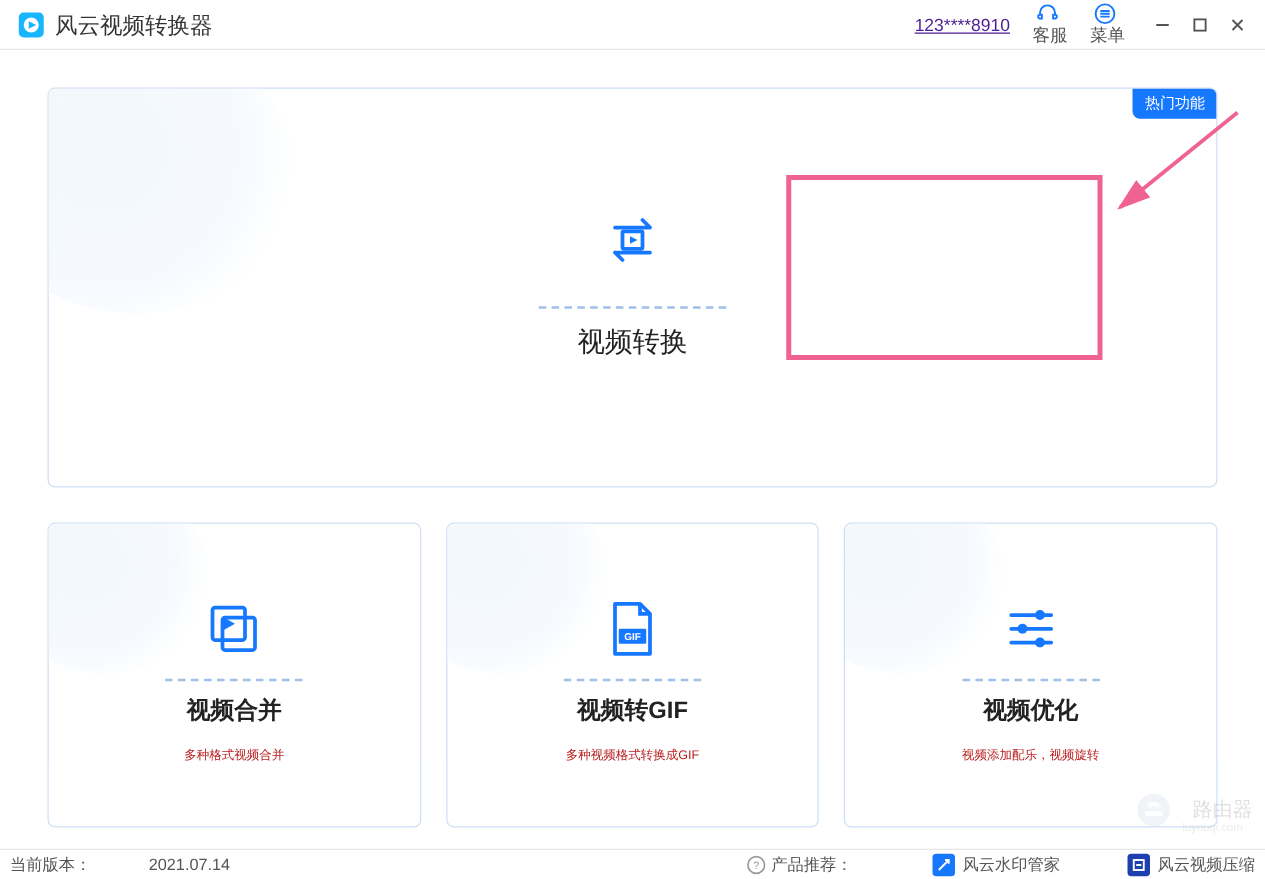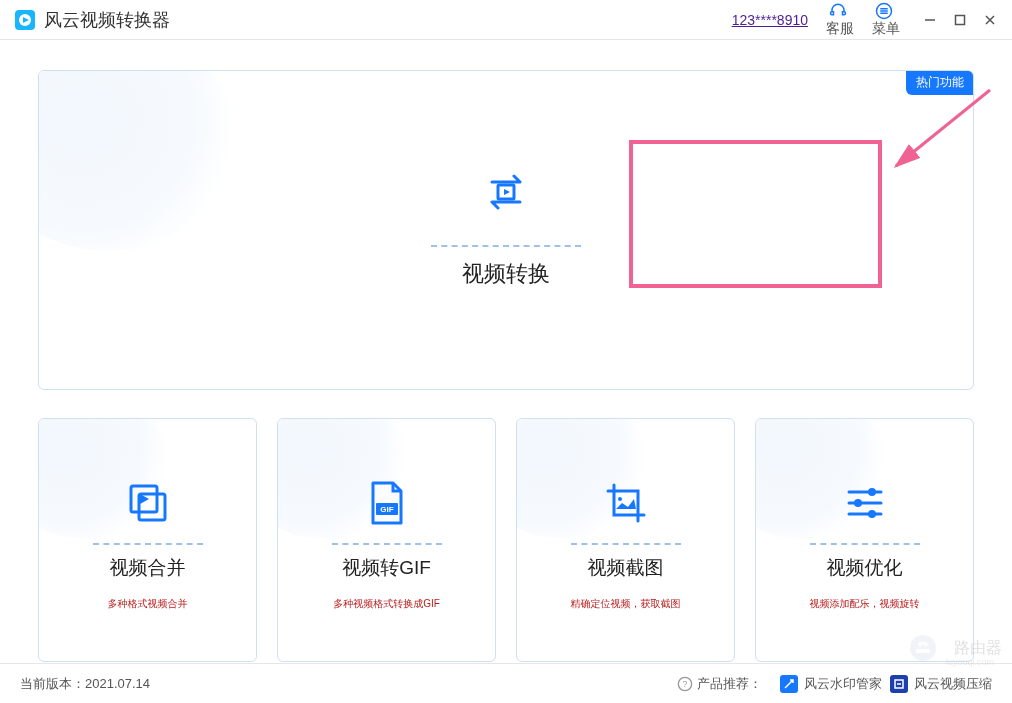--- a/index.html
+++ b/index.html
@@ -26,25 +26,25 @@
   .card-lg .dash { position: relative; z-index: 1; width: 150px; border-top: 2px dashed #9fc0e8; margin: 18px 0 12px 0; }
   .card-lg .card-title { position: relative; z-index: 1; font-size: 22px; font-weight: 500; color: #222; margin-bottom: 14px; }
   .card-lg .card-desc { position: relative; z-index: 1; font-size: 13px; color: #777; }
   .hot-badge { position: absolute; top: -1px; right: -1px; background: #1677ff; color: #fff; font-size: 12px; padding: 4px 10px; border-bottom-left-radius: 6px; border-top-right-radius: 6px; z-index: 2; }
 
   .row2 { display: flex; gap: 20px; }
   .card-sm { position: relative; flex: 1; height: 244px; border: 1.5px solid #cfe0f5; border-radius: 6px; display: flex; flex-direction: column; align-items: center; justify-content: center; background: #fff; overflow: hidden; }
   .card-sm .bg-blob { position: absolute; width: 170px; height: 150px; border-radius: 50%; background: radial-gradient(circle at 40% 40%, #f2f7fd 0%, #f6fafe 55%, #ffffff 75%); left: -40px; top: -30px; z-index: 0; }
   .card-sm .icon-wrap { position: relative; z-index: 1; height: 60px; display: flex; align-items: flex-end; justify-content: center; }
   .card-sm .dash { position: relative; z-index: 1; width: 110px; border-top: 2px dashed #9fc0e8; margin: 14px 0 10px 0; }
-  .card-sm .card-title { position: relative; z-index: 1; font-size: 19px; font-weight: 400; color: #222; margin-bottom: 16px; }
+  .card-sm .card-title { position: relative; z-index: 1; font-size: 19px; font-weight: 700; color: #222; margin-bottom: 16px; }
   .card-sm .card-desc { position: relative; z-index: 1; font-size: 10px; color: #b91c1c; }
 
   
-  .footer { position: absolute; left: 0; right: 0; bottom: 0; height: 40px; border-top: 1px solid #e6e6e6; display: flex; align-items: center; padding: 0 20px; font-size: 13px; color: #555; }
+  .footer { position: absolute; left: 0; right: 0; bottom: 0; height: 24px; border-top: 1px solid #e6e6e6; display: flex; align-items: center; padding: 0 8px; font-size: 13px; color: #555; gap: 46px; }
   .footer .spacer { flex: 1; }
   .footer .rec-label { display: flex; align-items: center; gap: 4px; margin-right: 10px; }
   .footer .rec-item { display: flex; align-items: flex-start; gap: 6px; margin-left: 8px; }
   .footer .rec-icon { width: 18px; height: 18px; display: flex; align-items: center; justify-content: center; border-radius: 3px; }
   .rec-a { background: #1677ff; }
   .rec-b { background: #1e40af; }
 
   
   .highlight-box { position: absolute; border: 4px solid #f06292; pointer-events: none; z-index: 10; }
   .arrow-svg { position: absolute; z-index: 11; pointer-events: none; }
@@ -143,33 +143,20 @@
             <path d="M30 6 V14 H38" fill="none" stroke="#1677ff" stroke-width="3"></path>
             <rect x="13" y="26" width="22" height="12" rx="1" fill="#1677ff"></rect>
             <text x="24" y="35" text-anchor="middle" font-size="8" font-weight="bold" fill="#fff" font-family="sans-serif">GIF</text>
           </svg>
       </div>
       <div class="dash"></div>
       <div class="card-title">视频转GIF</div>
       <div class="card-desc">多种视频格式转换成GIF</div>
     </div>
 
-    <div class="card-sm">
-      <div class="bg-blob"></div>
-      <div class="icon-wrap">
-        <svg width="52" height="52" viewBox="0 0 52 52">
-            <path d="M14 8 V38 H44 M8 14 H38 V44" fill="none" stroke="#1677ff" stroke-width="3" stroke-linecap="round"></path>
-            <circle cx="20" cy="22" r="2" fill="#1677ff"></circle>
-            <path d="M16 32 L22 26 L28 30 L34 22 L36 32 Z" fill="#1677ff"></path>
-          </svg>
-      </div>
-      <div class="dash"></div>
-      <div class="card-title">视频截图</div>
-      <div class="card-desc">精确定位视频，获取截图</div>
-    </div>
 
     <div class="card-sm">
       <div class="bg-blob"></div>
       <div class="icon-wrap">
         <svg width="52" height="52" viewBox="0 0 52 52">
             <path d="M10 15 H42 M10 26 H42 M10 37 H42" stroke="#1677ff" stroke-width="3" stroke-linecap="round"></path>
             <circle cx="33" cy="15" r="4" fill="#1677ff"></circle>
             <circle cx="19" cy="26" r="4" fill="#1677ff"></circle>
             <circle cx="33" cy="37" r="4" fill="#1677ff"></circle>
           </svg>

